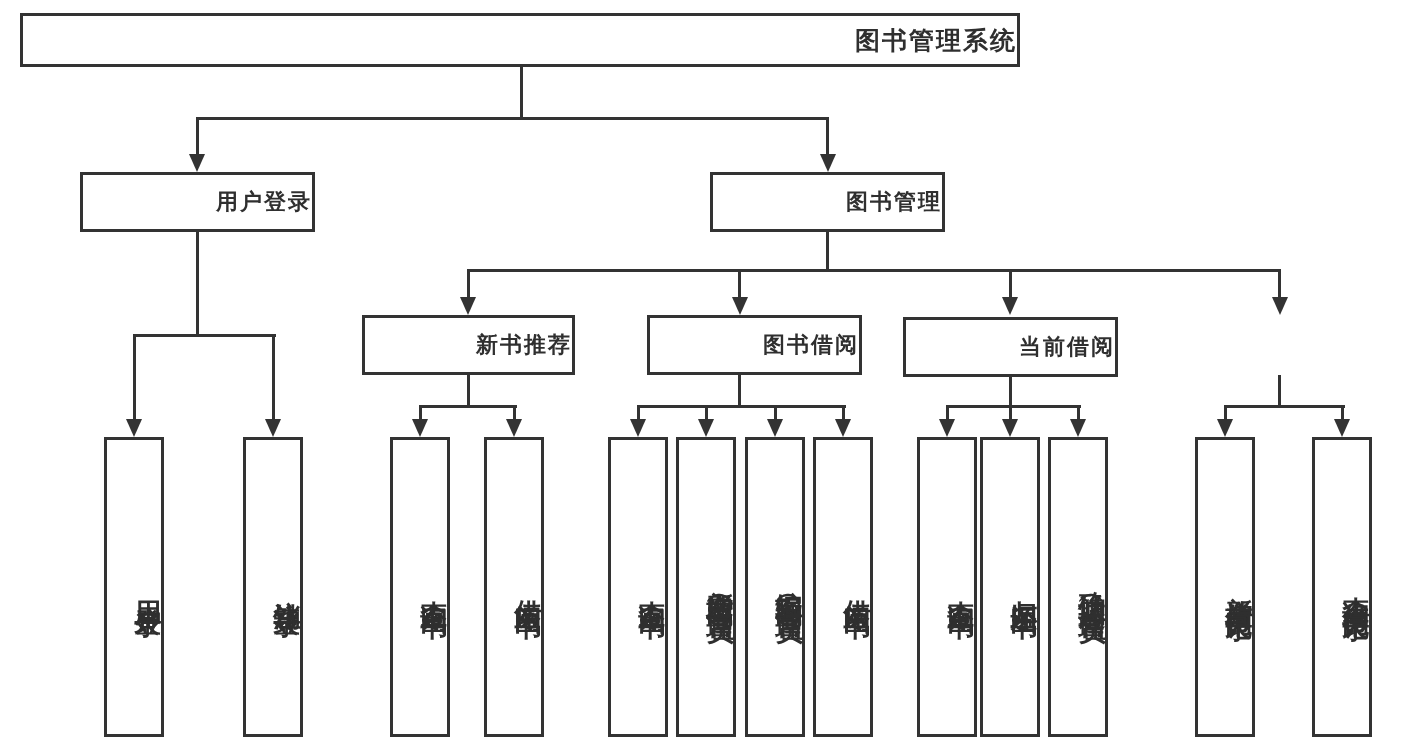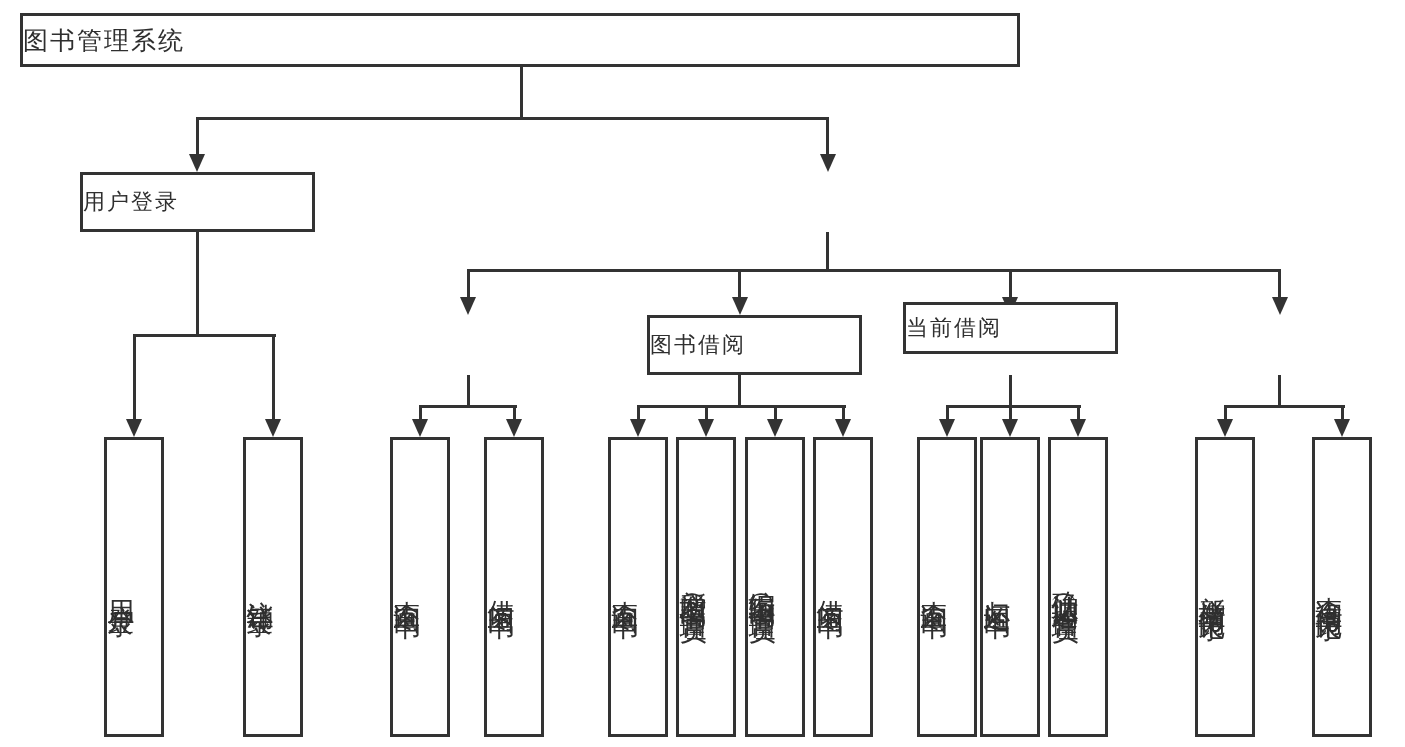--- a/index.html
+++ b/index.html
@@ -2,21 +2,21 @@
 <html><head>
 <meta charset="utf-8">
 <style>
   * { margin:0; padding:0; box-sizing:border-box; }
   html,body { background:#ffffff; }
   body { font-family:"Liberation Sans","DejaVu Sans",sans-serif; color:#2f2f2f; }
   .canvas { position:relative; width:1405px; height:747px; background:#ffffff; overflow:hidden; }
 
   .box {
     position:absolute; background:#ffffff; border:3px solid #333333;
-    display:flex; align-items:center; justify-content:flex-start; z-index:2;
+    display:flex; align-items:center; justify-content:flex-end; z-index:2;font-weight:bold;
   }
   .root-box  { font-size:25px; letter-spacing:2px; }
   .hbox      { font-size:22px; letter-spacing:2px; }
   .leaf      { top:437px; width:60px; height:300px; font-size:27px; }
   .leaf span { writing-mode:vertical-rl; text-orientation:mixed; line-height:1; letter-spacing:4px; }
 
   .vline { position:absolute; width:3px; background:#333333; z-index:1; }
   .hline { position:absolute; height:3px; background:#333333; z-index:1; }
   .arrow {
     position:absolute; width:0; height:0; z-index:1;
@@ -92,25 +92,31 @@
   <div class="arrow" style="left:1217px;top:419px"></div>
   <div class="arrow" style="left:1334px;top:419px"></div>
 
   <div class="box root-box" style="left:20px;top:13px;width:1000px;height:54px">
     <span>图书管理系统</span>
   </div>
 
   <div class="box hbox" style="left:80px;top:172px;width:235px;height:60px">
     <span>用户登录</span>
   </div>
+  <div class="box hbox" style="left:710px;top:172px;width:235px;height:60px">
+    <span>图书管理</span>
+  </div>
 
+  <div class="box hbox" style="left:362px;top:315px;width:213px;height:60px">
+    <span>新书推荐</span>
+  </div>
   <div class="box hbox" style="left:647px;top:315px;width:215px;height:60px">
     <span>图书借阅</span>
   </div>
-  <div class="box hbox" style="left:903px;top:302px;width:215px;height:52px">
+  <div class="box hbox" style="left:903px;top:317px;width:215px;height:60px">
     <span>当前借阅</span>
   </div>
 
   <div class="box leaf" style="left:104px">
     <span>用户登录</span>
   </div>
   <div class="box leaf" style="left:243px">
     <span>注销登录</span>
   </div>
 

